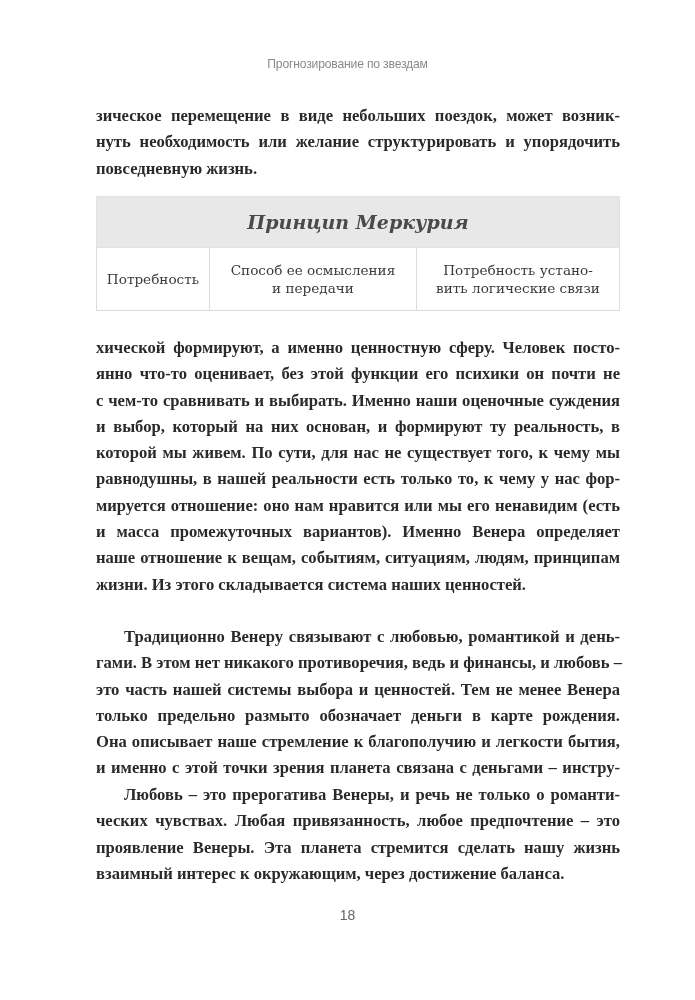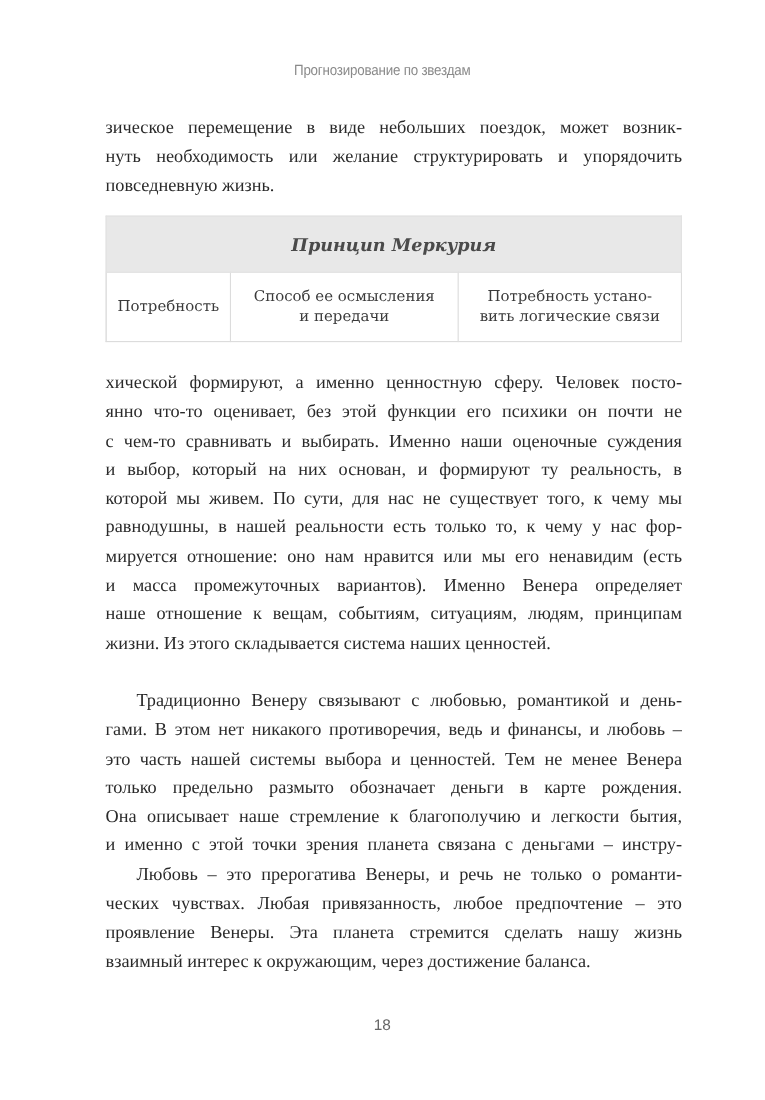--- a/index.html
+++ b/index.html
@@ -4,49 +4,49 @@
 <style>
   html, body { margin: 0; padding: 0; background: #ffffff; }
   body { width: 695px; height: 1000px; position: relative; overflow: hidden; }
   .running-head {
     position: absolute; top: 56px; left: 0; width: 695px; text-align: center;
     font-family: "Liberation Sans", sans-serif; font-size: 13.5px; color: #8a8a8a;
     letter-spacing: -0.2px; transform: scaleX(0.9);
   }
   .text {
     font-family: "Liberation Serif", serif; font-size: 16.6px; line-height: 26.3px;
-    color: #2a2a2a; text-align: justify; text-align-last: auto;
+    color: #2a2a2a; text-align: justify; text-align-last: auto; font-weight: bold;
   }
   .block { position: absolute; left: 96px; width: 524px; }
   .line { display: block; white-space: nowrap; text-align: justify; text-align-last: justify; }
   .line.last { text-align-last: left; }
   .indent { padding-left: 28px; }
   .p1 { top: 103px; }
   table.principle {
     position: absolute; top: 196px; left: 96px; width: 524px;
     border-collapse: collapse; background: #e8e8e8;
     font-family: "DejaVu Serif", serif; color: #3a3a3a;
   }
   table.principle th {
-    height: 48px; font-style: italic; font-weight: bold; font-size: 16px;
+    height: 48px; font-style: italic; font-weight: bold; font-size: 19px;
     color: #4a4a4a; border: 1px solid #e2e2e2;
   }
   table.principle td {
     background: #ffffff; height: 62px; font-size: 13.6px; line-height: 18px;
     text-align: center; border: 1px solid #dcdcdc; vertical-align: middle;
     padding: 0 6px;
   }
   .venus { font-family: "DejaVu Sans", sans-serif; font-size: 22px; line-height: 20px; vertical-align: -2px; color: #222; margin-right: 2px; }
   em.term { font-style: italic; }
   .p2 { top: 335px; }
   .p3 { top: 624px; }
   .p4 { top: 782px; }
   .page-number {
     position: absolute; top: 907px; left: 0; width: 695px; text-align: center;
-    font-family: "Liberation Sans", sans-serif; font-size: 14px; color: #666; margin-top: 16px;
+    font-family: "Liberation Sans", sans-serif; font-size: 14px; color: #666;
   }
 </style>
 </head>
 <body>
 
 <div class="running-head">Прогнозирование по звездам</div>
 
 <div class="block text p1">
   <span class="line">зическое перемещение в виде небольших поездок, может возник-</span>
   <span class="line">нуть необходимость или желание структурировать и упорядочить</span>

